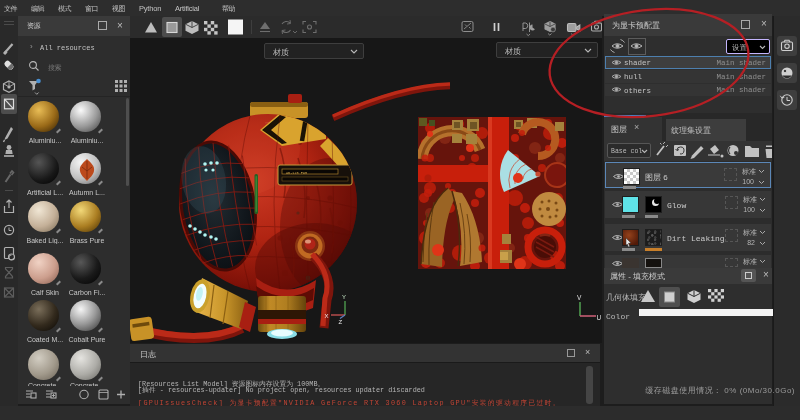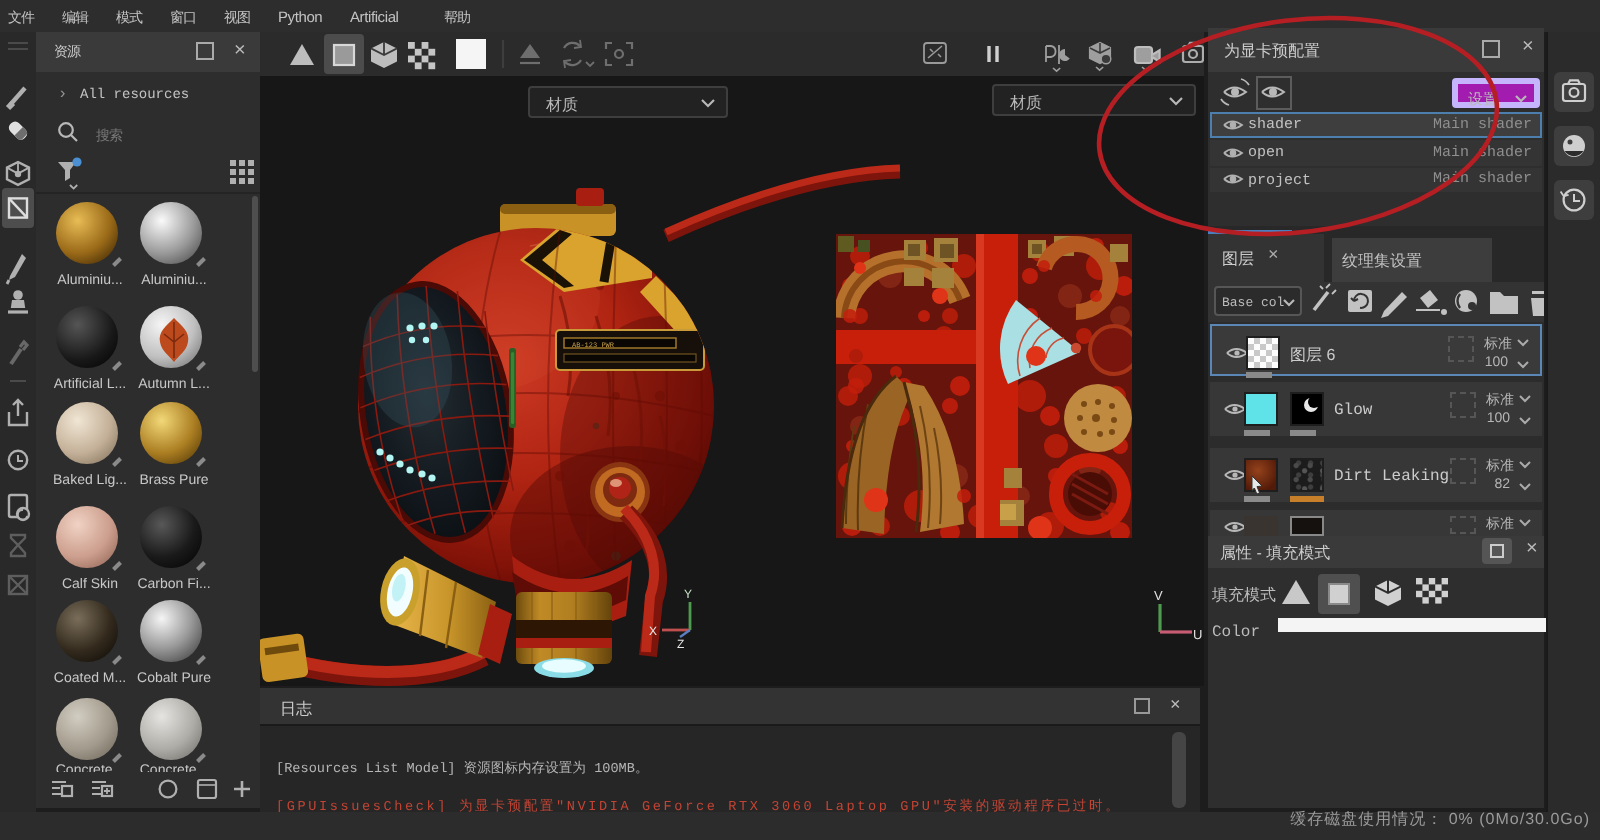--- a/index.html
+++ b/index.html
@@ -551,61 +551,62 @@
         <path d="M1 1 L4 4 L7 1" class="ico"></path>
       </svg>
 </div>
 
 <div class="abs" style="left:130px;top:344px;width:470px;height:18px;background:#333333"></div>
 <div class="abs txt" style="left:140px;top:349px;font-size:8px;color:#ccc">日志</div>
 <div class="abs" style="left:567px;top:349px;width:8px;height:8px;border:1px solid #999"></div>
 <div class="abs" style="left:585px;top:347px;font-size:9px;color:#bbb">×</div>
 <div class="abs" style="left:130px;top:362px;width:470px;height:44px;background:#262626;border-top:1px solid #1a1a1a"></div>
 <div class="abs txt" style="left:138px;top:379px;font-size:6.8px;color:#b5b5b5;font-family:Liberation Mono, monospace">[Resources List Model] 资源图标内存设置为 100MB。</div>
+<div class="abs txt" style="left:138px;top:384.5px;font-size:6.8px;color:#b5b5b5;font-family:'Liberation Mono',monospace">[插件 - resources-updater] No project open, resources updater discarded</div>
 <div class="abs txt" style="left:138px;top:397.5px;font-size:6.8px;letter-spacing:1.3px;color:#c24434;font-family:'Liberation Mono',monospace">[GPUIssuesCheck] 为显卡预配置"NVIDIA GeForce RTX 3060 Laptop GPU"安装的驱动程序已过时。</div>
 <div class="abs" style="left:586px;top:366px;width:7px;height:38px;background:#454545;border-radius:3px"></div>
 
 <div class="abs" style="left:604px;top:14px;width:168px;height:22px;background:#3a3a3a"></div>
 <div class="abs txt" style="left:612px;top:20px;font-size:8px;color:#ccc">为显卡预配置</div>
 <div class="abs" style="left:741px;top:20px;width:9px;height:9px;border:1px solid #aaa"></div>
 <div class="abs" style="left:761px;top:18px;font-size:10px;color:#bbb">×</div>
 <div class="abs" style="left:604px;top:36px;width:168px;height:77px;background:#2e2e2e"></div>
 <svg class="abs" style="left:604px;top:36px" width="168" height="24">
   <g stroke="#b8b8b8" fill="none" stroke-width="1">
     <path d="M8 10 q5 -4.5 11 0 q-6 4.5 -11 0"></path>
         <circle cx="13.5" cy="10" r="1.5" fill="#b8b8b8"></circle>
     <path d="M6.5 13.5 a7 7 0 0 0 4 3" stroke-width="0.9"></path>
         <path d="M20.5 6.5 a7 7 0 0 0 -4 -3" stroke-width="0.9"></path>
     <path d="M27 10 q5 -4.5 11 0 q-6 4.5 -11 0"></path>
         <circle cx="32.5" cy="10" r="1.5" fill="#b8b8b8"></circle>
   </g>
   <rect x="24.5" y="2.5" width="17" height="16" fill="none" stroke="#5c5c5c"></rect>
 </svg>
-<div class="abs" style="left:726px;top:39px;width:44px;height:15px;background:#a21caf;border:3px solid #c4b5fd;border-radius:2px">
+<div class="abs" style="left:726px;top:39px;width:44px;height:15px;background:#000000;border:1px solid #c4b5fd;border-radius:2px">
   <span style="position:absolute;left:5px;top:2.5px;font-size:7.5px;color:#bbb">设置</span>
   <svg style="position:absolute;right:3px;top:5px" width="7" height="5">
         <path d="M1 1 L3.5 3.5 L6 1" class="ico" stroke-width="1"></path>
       </svg>
 </div>
 <div class="abs" style="left:605px;top:56px;width:166px;height:13px;background:#3e3e3e;border:1px solid #4d7fae"></div>
 <div class="abs" style="left:605px;top:70px;width:166px;height:13px;background:#343434"></div>
 <div class="abs" style="left:605px;top:84px;width:166px;height:12px;background:#343434"></div>
 <svg class="abs" style="left:604px;top:56px" width="168" height="42">
   <g stroke="#b0b0b0" fill="none" stroke-width="0.9">
     <path d="M8 6.5 q4 -3.6 9 0 q-5 3.6 -9 0"></path>
         <circle cx="12.5" cy="6.5" r="1.2" fill="#b0b0b0"></circle>
     <path d="M8 20.5 q4 -3.6 9 0 q-5 3.6 -9 0"></path>
         <circle cx="12.5" cy="20.5" r="1.2" fill="#b0b0b0"></circle>
     <path d="M8 33.5 q4 -3.6 9 0 q-5 3.6 -9 0"></path>
         <circle cx="12.5" cy="33.5" r="1.2" fill="#b0b0b0"></circle>
   </g>
 </svg>
 <div class="abs txt" style="left:624px;top:59px;font-size:7.5px;font-family:'Liberation Mono',monospace">shader</div>
-<div class="abs txt" style="left:624px;top:73px;font-size:7.5px;font-family:'Liberation Mono',monospace">open</div>
-<div class="abs txt" style="left:624px;top:86.5px;font-size:7.5px;font-family:'Liberation Mono',monospace">project</div>
+<div class="abs txt" style="left:624px;top:73px;font-size:7.5px;font-family:'Liberation Mono',monospace">hull</div>
+<div class="abs txt" style="left:624px;top:86.5px;font-size:7.5px;font-family:'Liberation Mono',monospace">others</div>
 <div class="abs" style="left:700px;top:58.5px;width:66px;text-align:right;font-size:7.5px;color:#8f8f8f;font-family:'Liberation Mono',monospace">Main shader</div>
 <div class="abs" style="left:700px;top:72.5px;width:66px;text-align:right;font-size:7.5px;color:#8f8f8f;font-family:'Liberation Mono',monospace">Main shader</div>
 <div class="abs" style="left:700px;top:86px;width:66px;text-align:right;font-size:7.5px;color:#8f8f8f;font-family:'Liberation Mono',monospace">Main shader</div>
 
 <div class="abs" style="left:604px;top:113px;width:168px;height:28px;background:#282828"></div>
 <div class="abs" style="left:604px;top:115px;width:42px;height:2px;background:#4a7fbf"></div>
 <div class="abs" style="left:604px;top:117px;width:58px;height:24px;background:#333333"></div>
 <div class="abs txt" style="left:611px;top:124px;font-size:8px;color:#ccc">图层</div>
 <div class="abs" style="left:634px;top:122px;font-size:9px;color:#aaa">×</div>
 <div class="abs" style="left:666px;top:119px;width:80px;height:22px;background:#3d3d3d"></div>
@@ -725,21 +726,21 @@
   <div class="ldash" style="top:3px;height:9px"></div>
 </div>
 
 <div class="abs" style="left:604px;top:268px;width:168px;height:16px;background:#3a3a3a"></div>
 <div class="abs txt" style="left:610px;top:271px;font-size:8px;color:#ccc">属性  -  填充模式</div>
 <div class="abs" style="left:741px;top:269px;width:15px;height:13px;background:#555;border-radius:2px">
       <div style="position:absolute;left:4px;top:3px;width:7px;height:7px;border:1px solid #ccc"></div>
     </div>
 <div class="abs" style="left:763px;top:269px;font-size:10px;color:#bbb">×</div>
 <div class="abs" style="left:604px;top:284px;width:168px;height:120px;background:#2e2e2e"></div>
-<div class="abs txt" style="left:606px;top:292px;font-size:8px;color:#bbb">填充模式</div>
+<div class="abs txt" style="left:606px;top:292px;font-size:8px;color:#bbb">几何体填充</div>
 <svg class="abs" style="left:604px;top:284px" width="168" height="26">
   <path d="M37 18 L44 6 L51 18 Z" fill="#c8c8c8"></path>
   <rect x="55" y="3" width="21" height="20" rx="2" fill="#4f4f4f"></rect>
   <rect x="60.5" y="8" width="10" height="10" fill="#d0d0d0" stroke="#8a8a8a"></rect>
   <path d="M90 6 L96.5 9.2 L96.5 15.8 L90 19 L83.5 15.8 L83.5 9.2 Z" fill="#d0d0d0"></path>
       <path d="M90 6 L90 12.5 M83.5 9.2 L90 12.5 L96.5 9.2" fill="none" stroke="#2e2e2e" stroke-width="1"></path>
   <g fill="#d0d0d0">
         <rect x="104" y="5" width="3.2" height="3.2"></rect>
         <rect x="110.4" y="5" width="3.2" height="3.2"></rect>
         <rect x="116.8" y="5" width="3.2" height="3.2"></rect>
@@ -768,19 +769,19 @@
     <circle cx="10" cy="37" r="5.5" fill="#cfcfcf" stroke="none"></circle>
         <circle cx="8" cy="35" r="1.8" fill="#3e3e3e"></circle>
         <path d="M5.3 39.5 a5.5 5.5 0 0 0 9.4 0 Z" fill="#2c2c2c" stroke="none"></path>
     <circle cx="10" cy="64" r="5.2"></circle>
         <path d="M10 61 L10 64.5 L13 64.5" stroke-width="1"></path>
         <path d="M4.8 62 l-1.5 -2.2 M4.8 62 l2.5 -0.6" stroke-width="0.9"></path>
   </g>
 </svg>
 
 <div class="abs" style="left:0;top:406px;width:800px;height:14px;background:#2c2c2c"></div>
-<div class="abs txt" style="right:5px;top:404px;font-size:8px;letter-spacing:0.5px;color:#9a9a9a;position:absolute">缓存磁盘使用情况：  0% (0Mo/30.0Go)</div>
+<div class="abs txt" style="right:5px;top:385px;font-size:8px;letter-spacing:0.5px;color:#9a9a9a;position:absolute">缓存磁盘使用情况：  0% (0Mo/30.0Go)</div>
 
 <svg class="abs" style="left:0;top:0;pointer-events:none" width="800" height="420">
   <ellipse cx="649" cy="63" rx="100" ry="53" fill="none" stroke="#b51f24" stroke-width="2.3" transform="rotate(-7 649 63)"></ellipse>
 </svg>
 
 </div>
 
 </body></html>

